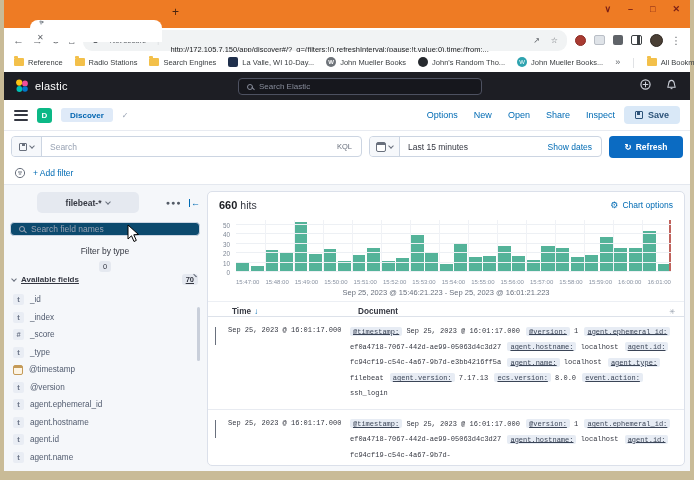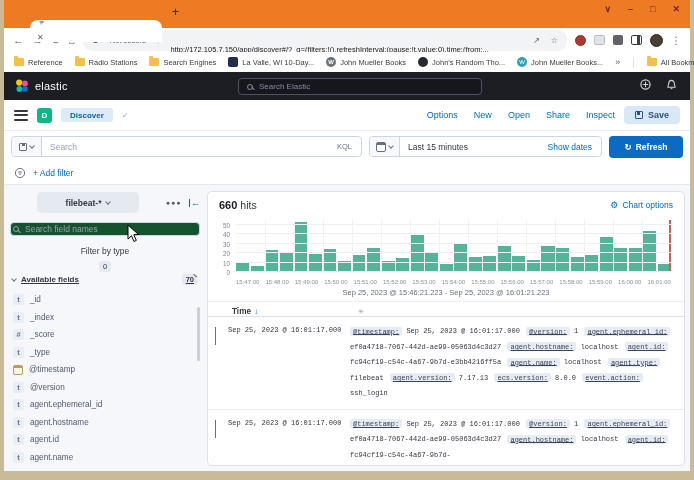--- a/index.html
+++ b/index.html
@@ -83,21 +83,21 @@
   .addfilter { color:#006bb4; font-size:8.5px; }
 
   
   .content { flex:1; background:#f5f7fa; display:flex; gap:7px; padding:6px 5px 5px 6px; min-height:0; }
   .sidebar { width:190px; flex:none; position:relative; display:flex; flex-direction:column; }
   .idxrow { display:flex; align-items:center; margin-top:1px; }
   .idxbtn { margin-left:27px; width:102px; height:21px; background:#e5e9f0; border-radius:5px; display:flex; align-items:center; justify-content:center; gap:5px; font-size:8.5px; font-weight:bold; color:#343741; }
   .idxdots { margin-left:auto; color:#535b66; font-size:7px; letter-spacing:1px; }
   .collapse-ic { display:flex; align-items:center; margin-left:7px; color:#006bb4; font-size:9px; }
   .collapse-ic i { display:block; width:1.5px; height:8px; background:#006bb4; margin-right:1px; }
-  .fsearch { margin-top:9px; height:20px; border:1px solid #ccd5e2; border-radius:4px; background:#14532d; display:flex; align-items:center; gap:6px; padding:0 2px; font-size:8.5px; color:#98a2b3; }
+  .fsearch { margin-top:9px; height:20px; border:1px solid #ccd5e2; border-radius:4px; background:#0c4a6e; display:flex; align-items:center; gap:6px; padding:0 8px; font-size:8.5px; color:#98a2b3; }
   .ftype { margin-top:10px; height:15px; display:flex; align-items:center; gap:5px; font-size:8.5px; color:#343741; padding:0 3px;flex-direction:column; }
   .cntbadge { background:#e5e9f0; border-radius:3px; font-size:7.5px; color:#343741; padding:1px 4px; }
   .ftype .chev { margin-left:auto; }
   .avail { margin-top:13px; display:flex; align-items:center; gap:5px; font-size:8px; font-weight:bold; color:#343741; padding:0 2px;text-decoration:underline; }
   .avail .cntbadge { margin-left:auto; }
   .fieldlist { margin-top:6px; }
   .frow { height:17.5px; display:flex; align-items:center; gap:6px; padding-left:3px; font-size:8.2px; color:#515b6e; }
   .tbadge { width:11px; height:11px; border-radius:2px; background:#e9edf4; color:#6a7386; font-size:7.5px; font-weight:bold; display:flex; align-items:center; justify-content:center; flex:none; }
   .calfield { width:10px; height:10px; border:1px solid #c49a58; border-radius:2px; position:relative; background:#fdf4e3; flex:none; }
   .calfield::before { content:''; position:absolute; top:0; left:0; right:0; height:2.5px; background:#c49a58; }
@@ -459,20 +459,21 @@
               <span>16:00:00</span>
               <span>16:01:00</span>
             </div>
         </div>
         <div class="caption">Sep 25, 2023 @ 15:46:21.223 - Sep 25, 2023 @ 16:01:21.223</div>
         <div class="thead">
           <span class="th-time">
             <span>Time</span>
             <span class="sortarr">↓</span>
           </span>
+          <span class="th-doc">Document</span>
           <span class="th-gear">✳</span>
         </div>
         <div class="rows">
             <div class="trow">
               <span class="rchev"><span class="chev right"></span></span>
               <span class="timecell">Sep 25, 2023 @ 16:01:17.000</span>
               <div class="doccell"><span class="pill">@timestamp:</span><span class="val"> Sep 25, 2023 @ 16:01:17.000 </span><span class="pill">@version:</span><span class="val"> 1 </span><span class="pill">agent.ephemeral_id:</span><span class="val"> ef0a4718-7067-442d-ae99-05063d4c3d27 </span><span class="pill">agent.hostname:</span><span class="val"> localhost </span><span class="pill">agent.id:</span><span class="val"> fc94cf19-c54c-4a67-9b7d-e3bb4216ff5a </span><span class="pill">agent.name:</span><span class="val"> localhost </span><span class="pill">agent.type:</span><span class="val"> filebeat </span><span class="pill">agent.version:</span><span class="val"> 7.17.13 </span><span class="pill">ecs.version:</span><span class="val"> 8.0.0 </span><span class="pill">event.action:</span><span class="val"> ssh_login </span></div>
             </div>
             <div class="trow">
               <span class="rchev"><span class="chev right"></span></span>

